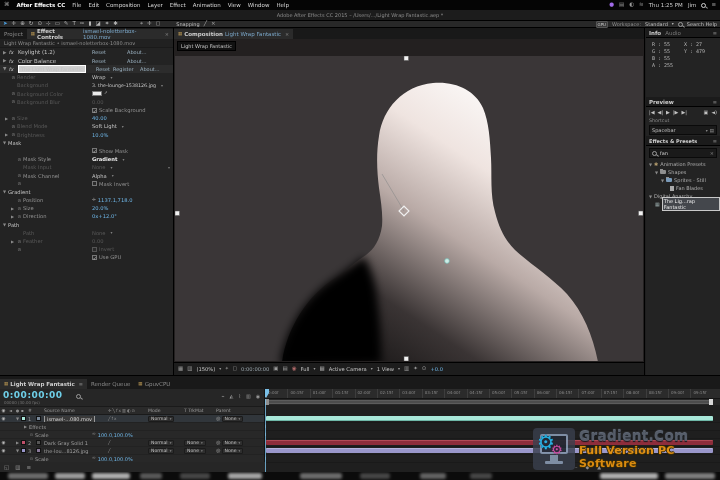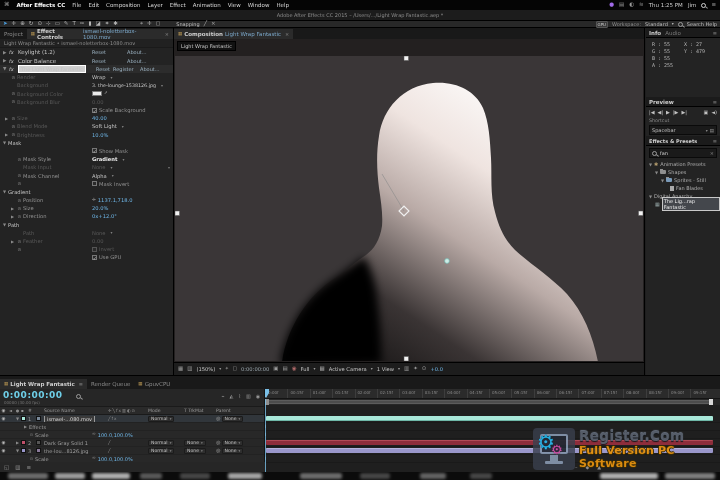--- a/index.html
+++ b/index.html
@@ -765,21 +765,21 @@
 
 <div id="wm" class="abs">
   <div id="wmlogo">
     <span class="mon"></span>
     <span class="g1">⚙</span>
     <span class="g2">⚙</span>
     <span class="stand"></span>
     <span class="base"></span>
   </div>
   <div id="wmtext">
-    <div class="site">Register.Com</div>
+    <div class="site">Gradient.Com</div>
     <div class="tag">Full Version PC Software</div>
   </div>
 </div>
 
 <div id="strip" class="abs">
   <span class="blob" style="left:8px;width:40px;opacity:.5"></span>
   <span class="blob" style="left:55px;width:30px;opacity:.75"></span>
   <span class="blob" style="left:92px;width:38px;opacity:.85"></span>
   <span class="blob" style="left:140px;width:22px;opacity:.4"></span>
   <span class="blob" style="left:180px;width:30px;opacity:.3"></span>

